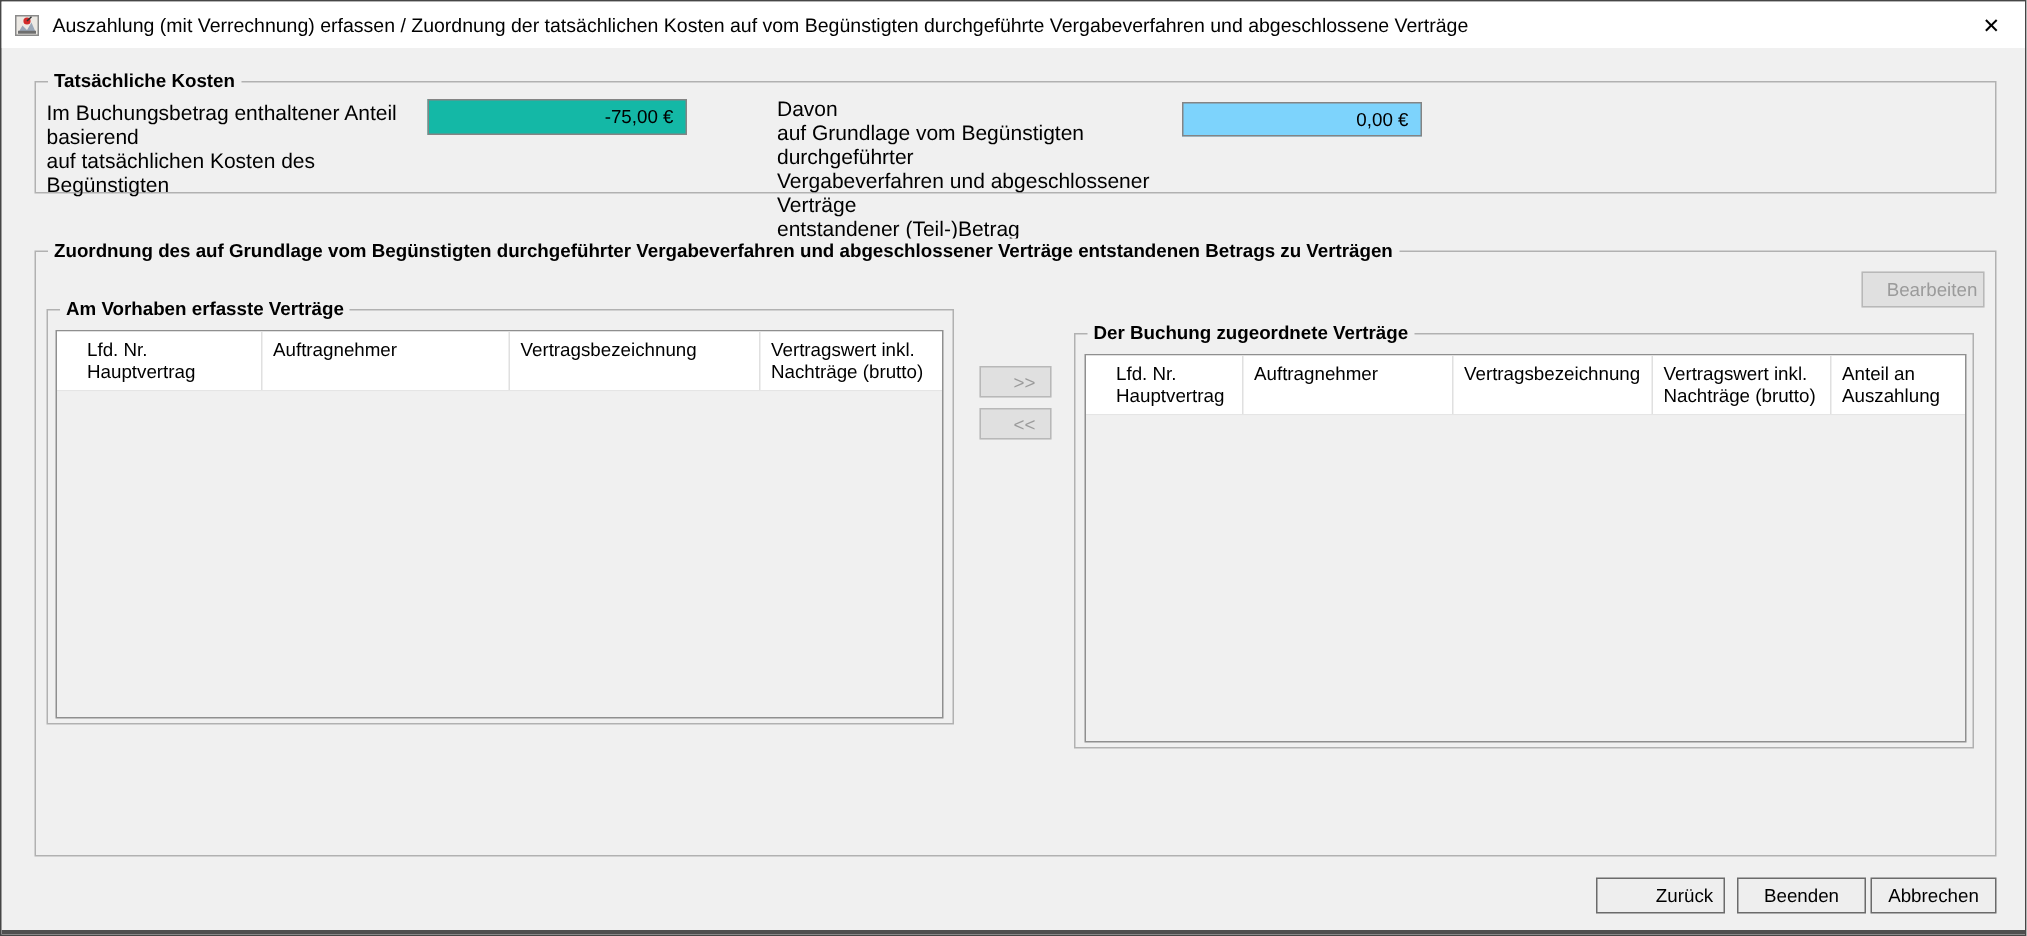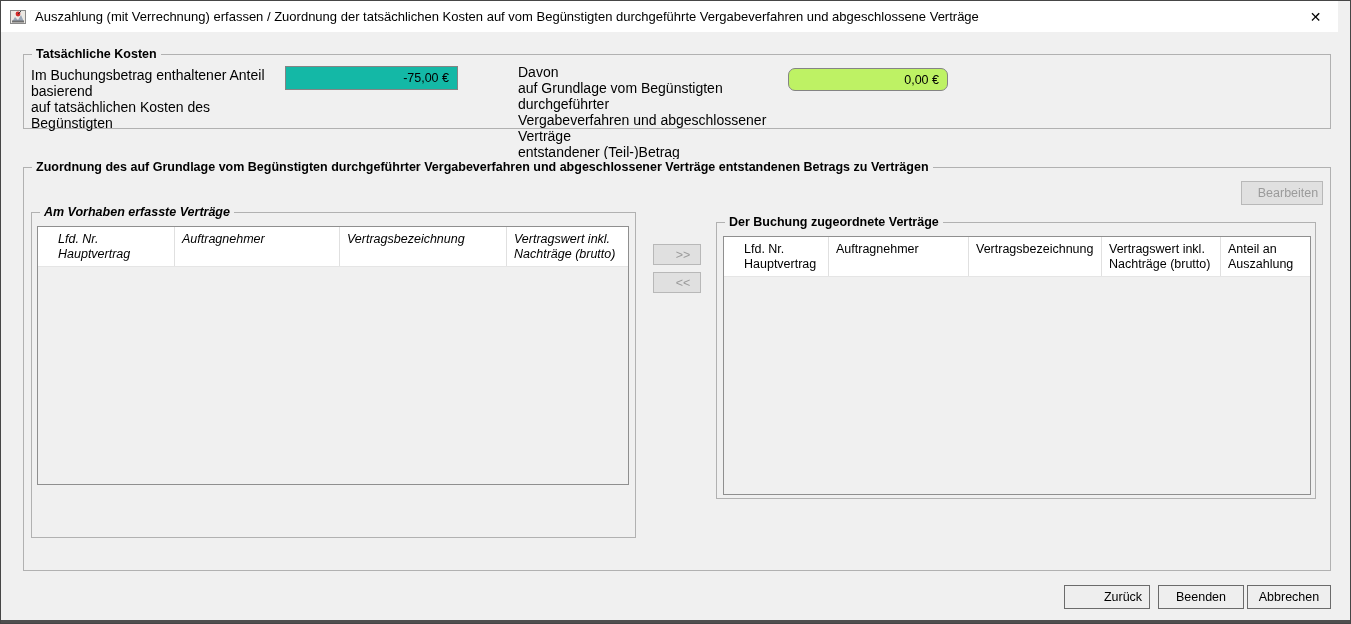--- a/index.html
+++ b/index.html
@@ -8,21 +8,21 @@
     position:relative;
     width:1351px;height:624px;
     background:#f0f0f0;
     border:1px solid #464646;
     font-family:"Liberation Sans", sans-serif;
     color:#000;
     overflow:hidden;
   }
   
   .titlebar{
-    position:absolute;left:0;top:0;right:12px;height:31px;
+    position:absolute;left:0;top:0;right:0;height:31px;
     background:#ffffff;
     display:flex;align-items:center;
   }
   .app-icon{width:16px;height:16px;margin:0 9px 0 9px;flex:0 0 auto;}
   .title-text{font-size:13px;white-space:nowrap;}
   .close-btn{
     position:absolute;right:0;top:0;width:45px;height:31px;
     display:flex;align-items:center;justify-content:center;
     font-size:14px;color:#000;cursor:default;
   }
@@ -41,21 +41,21 @@
   
   .field{
     position:absolute;
     border:1px solid #848484;
     font-family:"Liberation Sans", sans-serif;
     font-size:12.5px;
     text-align:right;
     padding:0 8px 0 4px;
   }
   .field.readonly{background:#14b8a6;color:#000;}
-  .field.editable{background:#bef264;color:#000;border-radius:7px;}
+  .field.editable{background:#7dd3fc;color:#000;}
   .lbl{
     position:absolute;
     font-size:14px;line-height:16px;
     white-space:pre-line;
   }
   
   .btn{
     position:absolute;
     display:flex;align-items:center;justify-content:center;
     font-family:"Liberation Sans", sans-serif;
@@ -134,21 +134,21 @@
 Vergabeverfahren und abgeschlossener Verträge
 entstandener (Teil-)Betrag</div>
     <input class="field editable" style="left: 764px; top: 13px; width: 160px; height: 23px;" value="0,00 €">
   </div>
 
   <div class="groupbox" style="left:22px;top:166px;width:1308px;height:404px;">
     <span class="gb-title">Zuordnung des auf Grundlage vom Begünstigten durchgeführter Vergabeverfahren und abgeschlossener Verträge entstandenen Betrags zu Verträgen</span>
 
     <button class="btn disabled" style="left:1217px;top:13px;width:82px;height:24px;">Bearbeiten</button>
 
-    <div class="groupbox" style="left:7px;top:44px;width:605px;height:326px;font-style:italic;">
+    <div class="groupbox" style="left:7px;top:38px;width:605px;height:277px;">
       <span class="gb-title">Am Vorhaben erfasste Verträge</span>
       <div class="listview" style="left:5px;top:13px;width:592px;height:259px;display:flex;flex-direction:column;">
         <div class="lv-header">
           <div class="lv-col lt-c0">Lfd. Nr.
 Hauptvertrag</div>
           <div class="lv-col lt-c1">Auftragnehmer</div>
           <div class="lv-col lt-c2">Vertragsbezeichnung</div>
           <div class="lv-col lt-c3">Vertragswert inkl.
 Nachträge (brutto)</div>
         </div>

